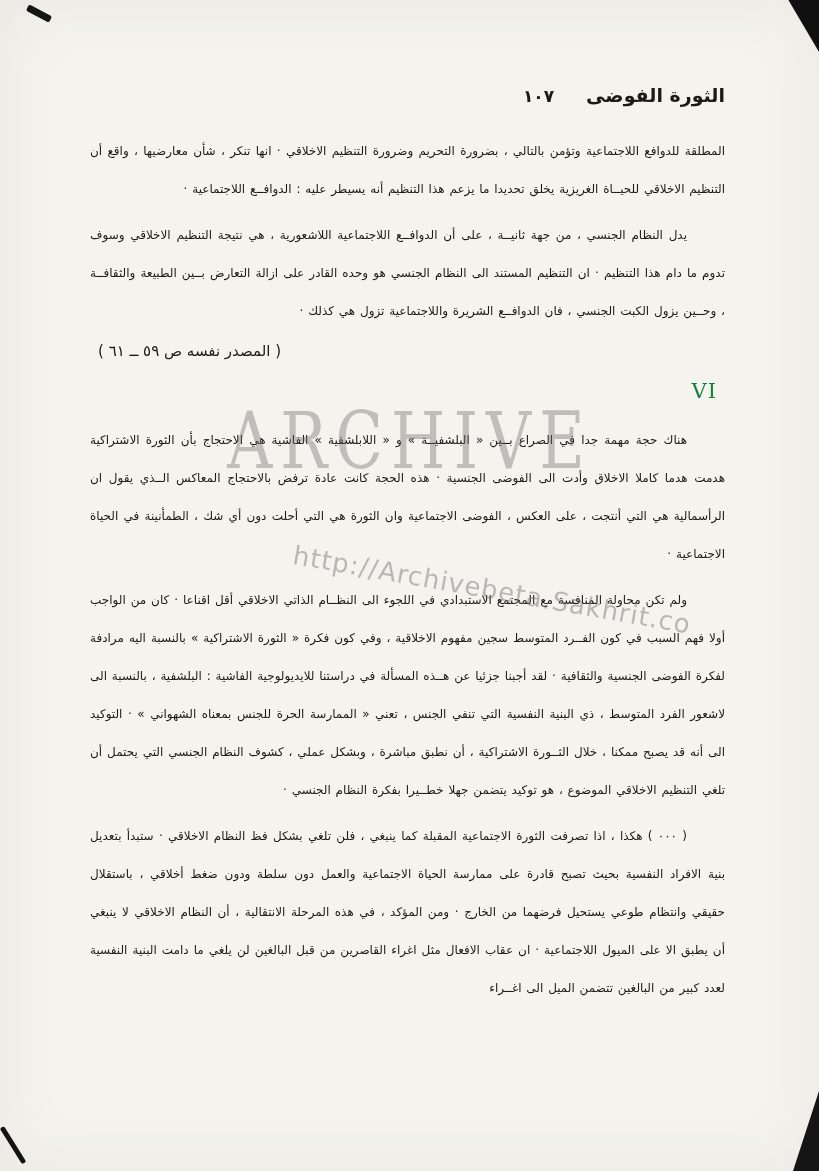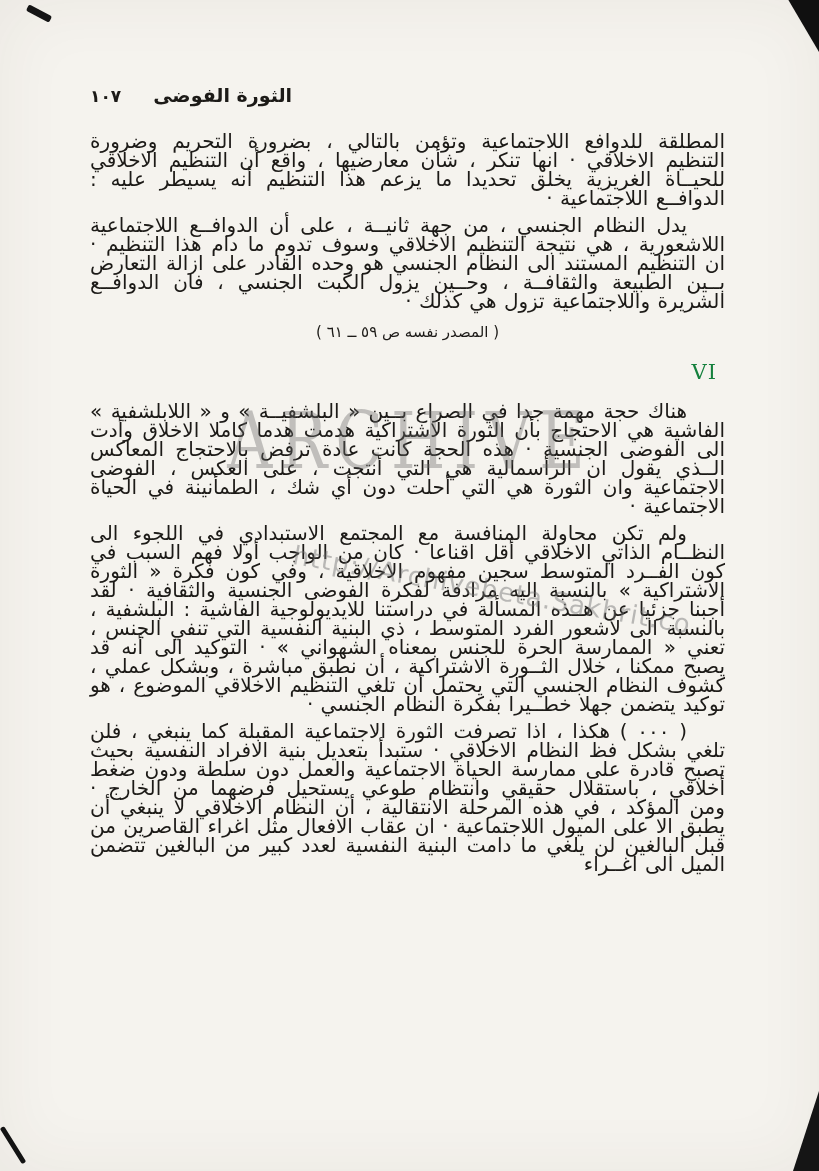--- a/index.html
+++ b/index.html
@@ -21,45 +21,45 @@
   .content {
     position: absolute;
     top: 0; left: 0; right: 0;
     padding: 84px 94px 0 90px; 
   }
 
   
   .page-header {
     display: flex;
     direction: ltr;
-    justify-content: flex-start;
+    justify-content: flex-end;
     align-items: baseline;
     gap: 32px;
     margin-bottom: 26px;
     font-weight: bold;
   }
   .page-number { font-size: 17px; letter-spacing: 1px; }
   .book-title  { font-size: 19px; }
 
   
   .para {
     margin: 0 0 8px;
-    font-size: 20px;
-    line-height: 19px;
+    font-size: 12px;
+    line-height: 38px;
     text-align: justify;
     text-indent: 38px;
     word-spacing: 1px;
   }
   .para.flush { text-indent: 0; }
 
   .citation {
-    margin: 0 0 6px;
+    margin: 0 8px 6px;
     font-size: 15px;
     line-height: 27px;
-    text-align: center;
+    text-align: left;
   }
 
   .section-label {
     direction: ltr;
     text-align: right;
     padding-right: 8px;
     margin: 14px 0 18px;
     font-family: "DejaVu Serif", serif;
     font-size: 21px;
     letter-spacing: 1px;

